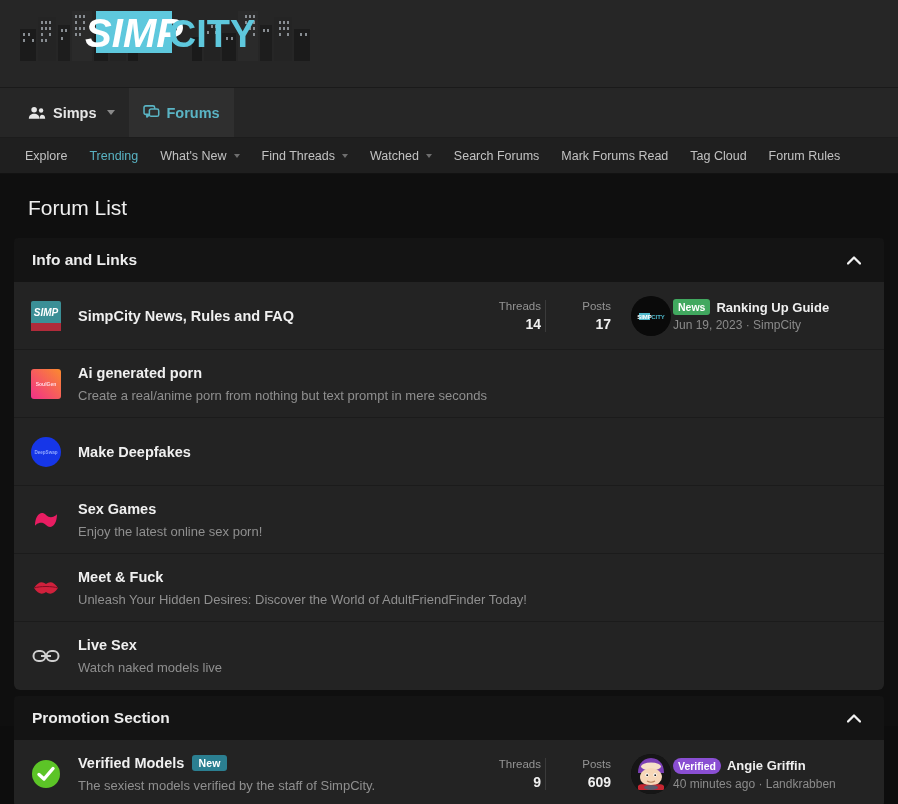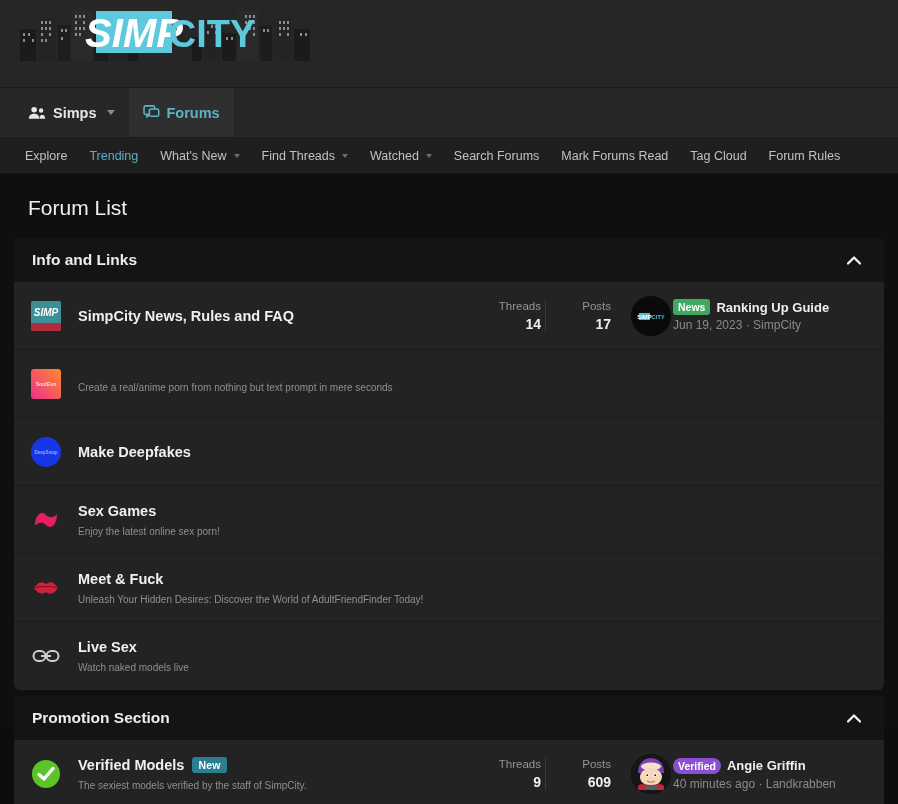--- a/index.html
+++ b/index.html
@@ -120,21 +120,21 @@
     flex: 0 0 32px;
     margin-right: 16px;
     display: flex; align-items: center; justify-content: center;
   }
   .row-main { flex: 1 1 auto; min-width: 0; padding-right: 10px; }
   .row-title {
     font-size: 14.5px; font-weight: bold; color: #f0f0f0;
     display: flex; align-items: center; gap: 8px;
   }
   .row-desc {
-    font-size: 10px; color: #8f8f8f; margin-top: 7px;
+    font-size: 13px; color: #8f8f8f; margin-top: 7px;
   }
   .badge-new {
     background: #2b7f91; color: #ffffff;
     font-size: 10.5px; font-weight: bold;
     padding: 2px 6px; border-radius: 3px;
     letter-spacing: .2px;
   }
 
   
   .row-stats {
@@ -405,20 +405,23 @@
               <linearGradient id="g2" x1="0" y1="1" x2="1" y2="0">
             <stop offset="0" stop-color="#f0308a"></stop>
                 <stop offset="1" stop-color="#fb8b2e"></stop>
           </linearGradient>
             </defs>
           <rect x="0" y="0" width="30" height="30" rx="3" fill="url(#g2)"></rect>
           <text x="15" y="17" font-family="'Liberation Sans',sans-serif" font-size="5" font-weight="bold" fill="#ffd9e4" text-anchor="middle">SoulGen</text>
         </svg>
       </div>
       <div class="row-main">
+        <div class="row-title">
+          <span>Ai generated porn</span>
+        </div>
         <div class="row-desc">Create a real/anime porn from nothing but text prompt in mere seconds</div>
       </div>
     </div>
 
     <div class="row">
       <div class="row-icon">
         <svg width="30" height="30" viewBox="0 0 30 30">
           <circle cx="15" cy="15" r="15" fill="#1636e8"></circle>
           <text x="15" y="17" font-family="'Liberation Sans',sans-serif" font-size="4.6" font-weight="bold" fill="#8fa6ff" text-anchor="middle">DeepSwap</text>
         </svg>

